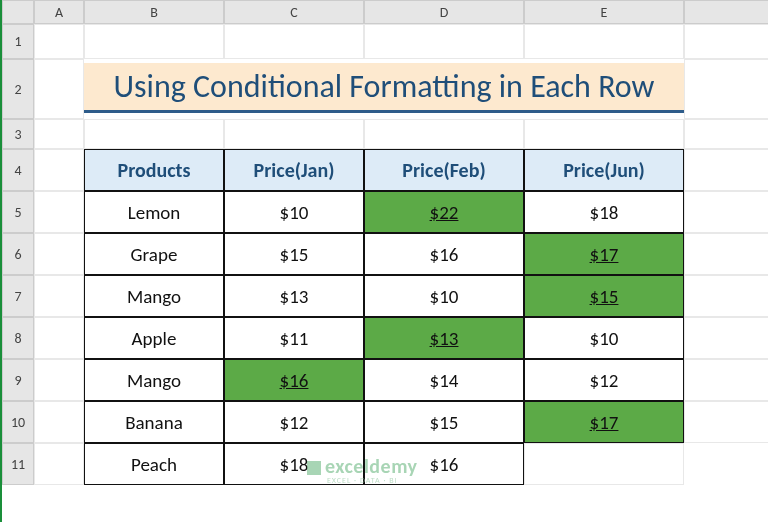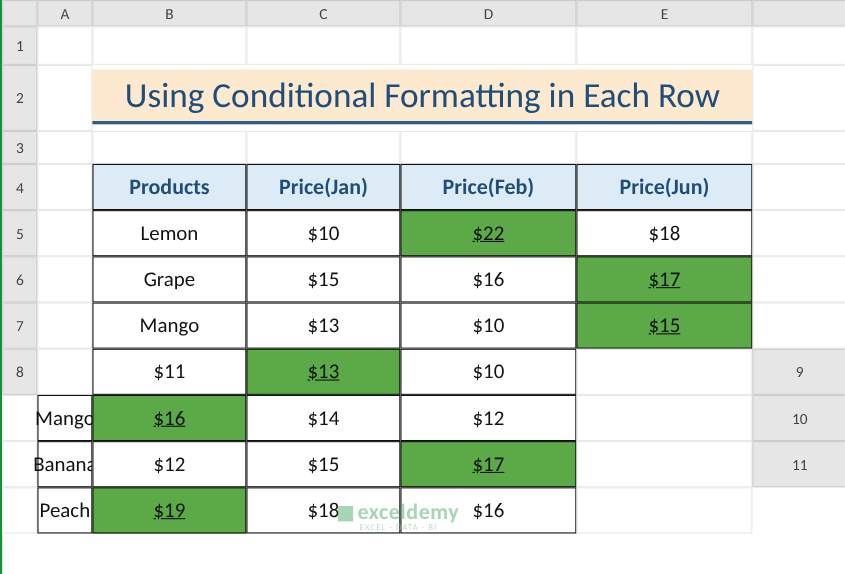--- a/index.html
+++ b/index.html
@@ -140,20 +140,21 @@
   <div class="row-header">7</div>
   <div class="cell"></div>
   <div class="cell tcell">Mango</div>
   <div class="cell tcell">$13</div>
   <div class="cell tcell">$10</div>
   <div class="cell tcell hl">$15</div>
   <div class="cell"></div>
 
   <div class="row-header">8</div>
   <div class="cell"></div>
+  <div class="cell tcell">Apple</div>
   <div class="cell tcell">$11</div>
   <div class="cell tcell hl">$13</div>
   <div class="cell tcell">$10</div>
   <div class="cell"></div>
 
   <div class="row-header">9</div>
   <div class="cell"></div>
   <div class="cell tcell">Mango</div>
   <div class="cell tcell hl">$16</div>
   <div class="cell tcell">$14</div>
@@ -164,21 +165,20 @@
   <div class="cell"></div>
   <div class="cell tcell">Banana</div>
   <div class="cell tcell">$12</div>
   <div class="cell tcell">$15</div>
   <div class="cell tcell hl">$17</div>
   <div class="cell"></div>
 
   <div class="row-header">11</div>
   <div class="cell"></div>
   <div class="cell tcell">Peach</div>
-  <div class="cell tcell hl">$19</div>
   <div class="cell tcell">$18</div>
   <div class="cell tcell">$16</div>
   <div class="cell"></div>
 </div>
 
 <div class="wm">
   <div class="site"><span class="box"></span><span>exceldemy</span></div>
   <div class="tag">EXCEL · DATA · BI</div>
 </div>
 

